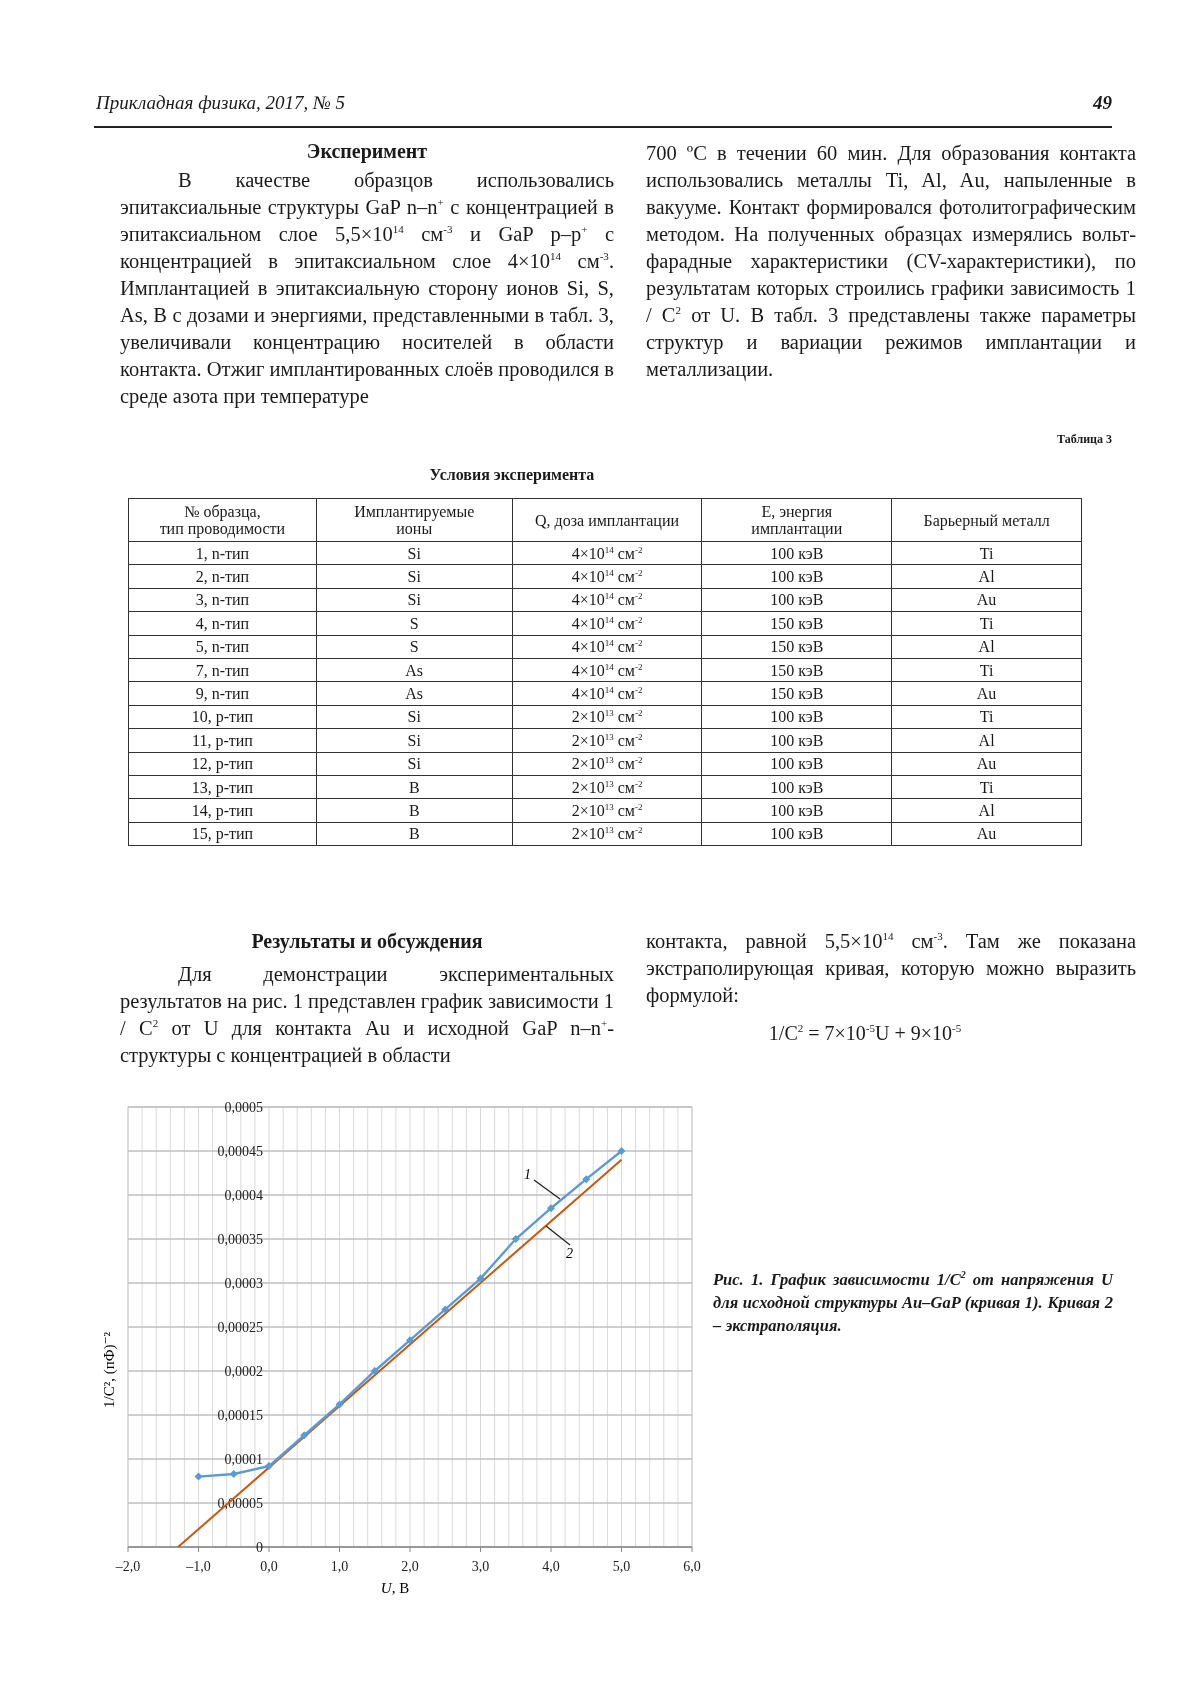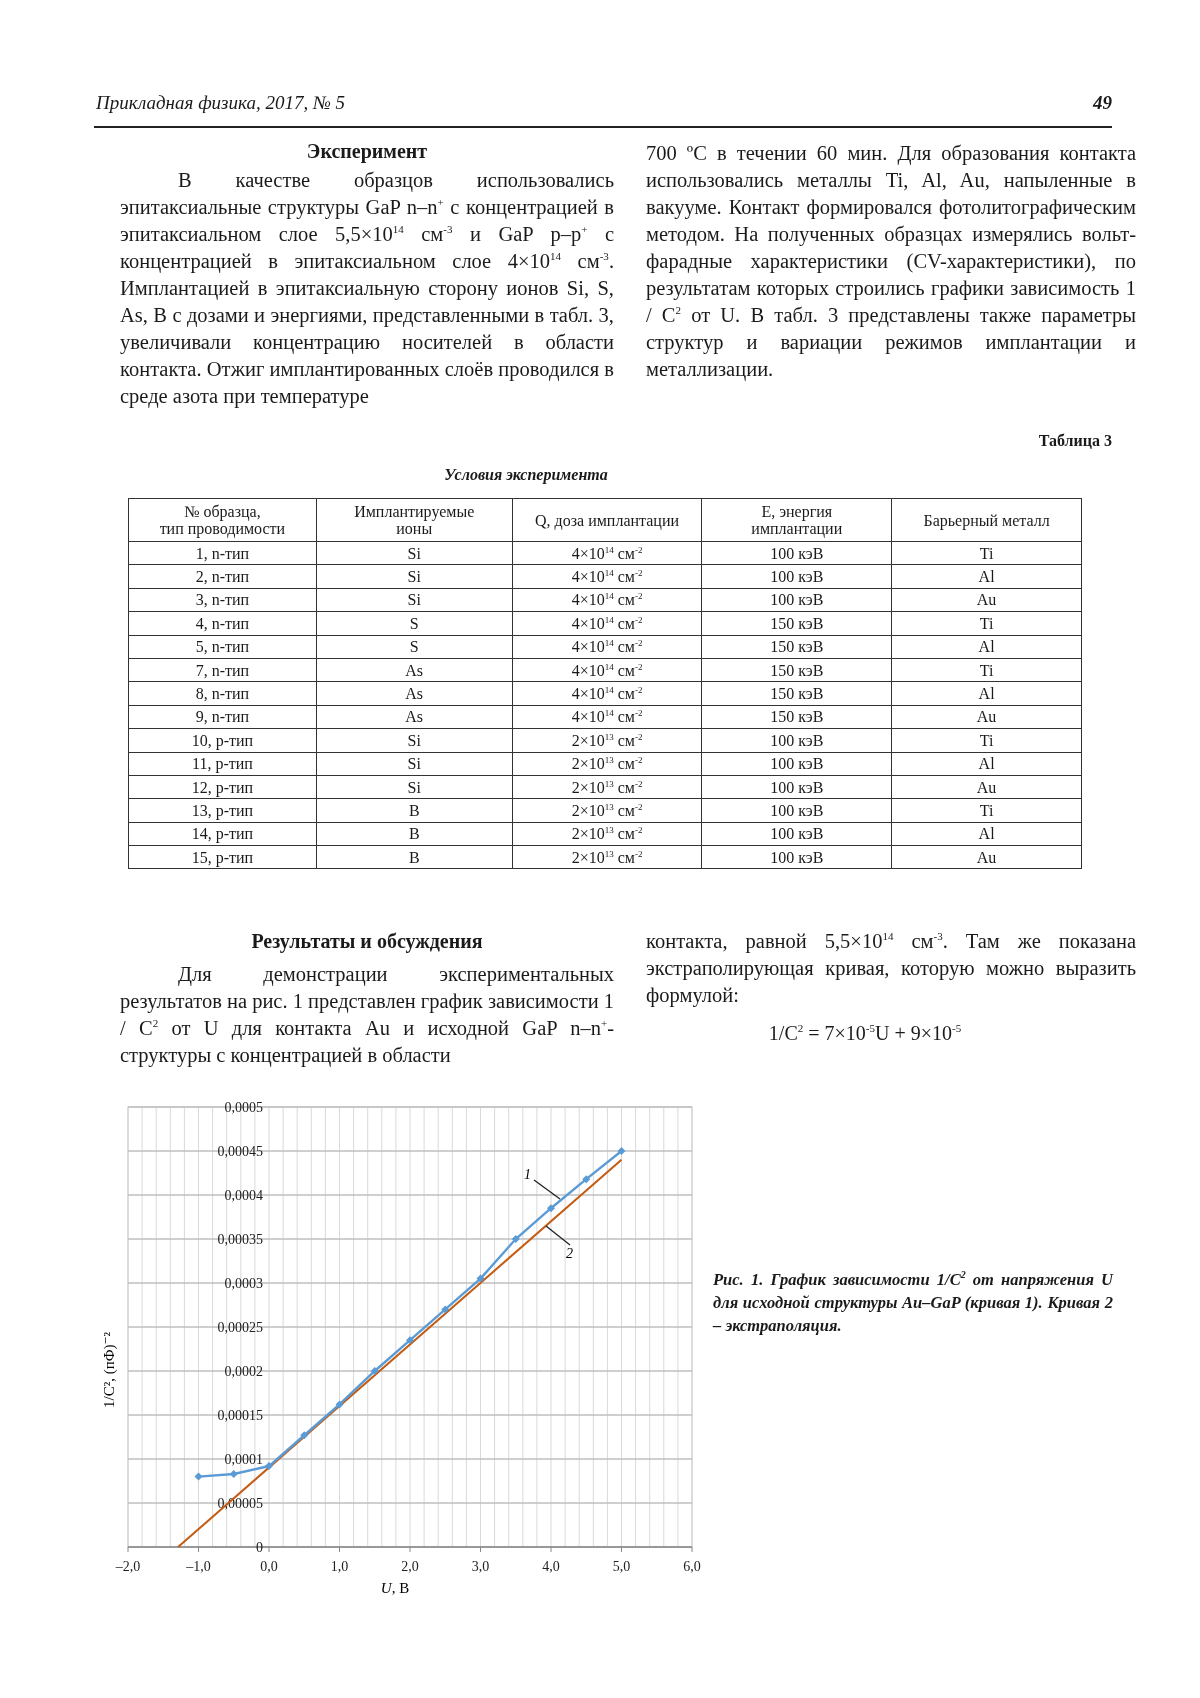--- a/index.html
+++ b/index.html
@@ -7,22 +7,22 @@
   .abs{position:absolute;}
   .header-journal{left:96px;top:92px;font-style:italic;font-size:19px;}
   .header-page{right:88px;top:92px;font-style:italic;font-size:19px;font-weight:bold;}
   .header-rule{left:94px;top:126px;width:1018px;height:2px;background:#222;}
   .col{font-size:20.5px;line-height:27px;text-align:justify;margin-left:24px;}
   .col p{margin:0;}
   .indent{text-indent:58px;}
   .sec-title{font-weight:bold;text-align:center;font-size:20px;}
   sup{font-size:11px;vertical-align:8px;line-height:0;}
   .it{}
-  .table-label{right:88px;top:432px;font-weight:bold;font-size:16px;}
-  .table-title{left:16px;width:1020px;top:466px;text-align:center;font-style:italic;font-weight:bold;font-size:16px;}
+  .table-label{right:88px;top:432px;font-weight:bold;font-size:12px;}
+  .table-title{left:2px;width:1020px;top:466px;text-align:center;font-weight:bold;font-size:16px;}
   table.cond{position:absolute;left:128px;top:498px;width:954px;border-collapse:collapse;font-size:16px;}
   table.cond td, table.cond th{border:1.5px solid #333;text-align:center;padding:0;font-weight:normal;line-height:17px;}
   table.cond th{height:42px;}
   table.cond td{height:22.4px;}
   table.cond sup{font-size:9px;vertical-align:6px;}
   .formula{left:600px;width:530px;top:1022px;text-align:center;font-size:20px;}
   .caption{left:713px;top:1268px;width:400px;font-weight:bold;font-style:italic;font-size:16.5px;line-height:23px;text-align:justify;}
   .caption sup{font-size:10px;vertical-align:7px;}
   svg text{font-family:"Liberation Serif","DejaVu Serif",serif;}
 </style>
@@ -104,27 +104,20 @@
 
 
   <tr>
     <td><span>7, </span><span class="it">n</span><span>-тип</span></td>
     <td><span>As</span></td>
     <td><span>4×10</span><sup>14</sup><span> см</span><sup>-2</sup></td>
     <td><span>150 кэВ</span></td>
     <td><span>Ti</span></td>
   </tr>
 
-  <tr>
-    <td><span>8, </span><span class="it">n</span><span>-тип</span></td>
-    <td><span>As</span></td>
-    <td><span>4×10</span><sup>14</sup><span> см</span><sup>-2</sup></td>
-    <td><span>150 кэВ</span></td>
-    <td><span>Al</span></td>
-  </tr>
 
   <tr>
     <td><span>9, </span><span class="it">n</span><span>-тип</span></td>
     <td><span>As</span></td>
     <td><span>4×10</span><sup>14</sup><span> см</span><sup>-2</sup></td>
     <td><span>150 кэВ</span></td>
     <td><span>Au</span></td>
   </tr>
 
   <tr>

